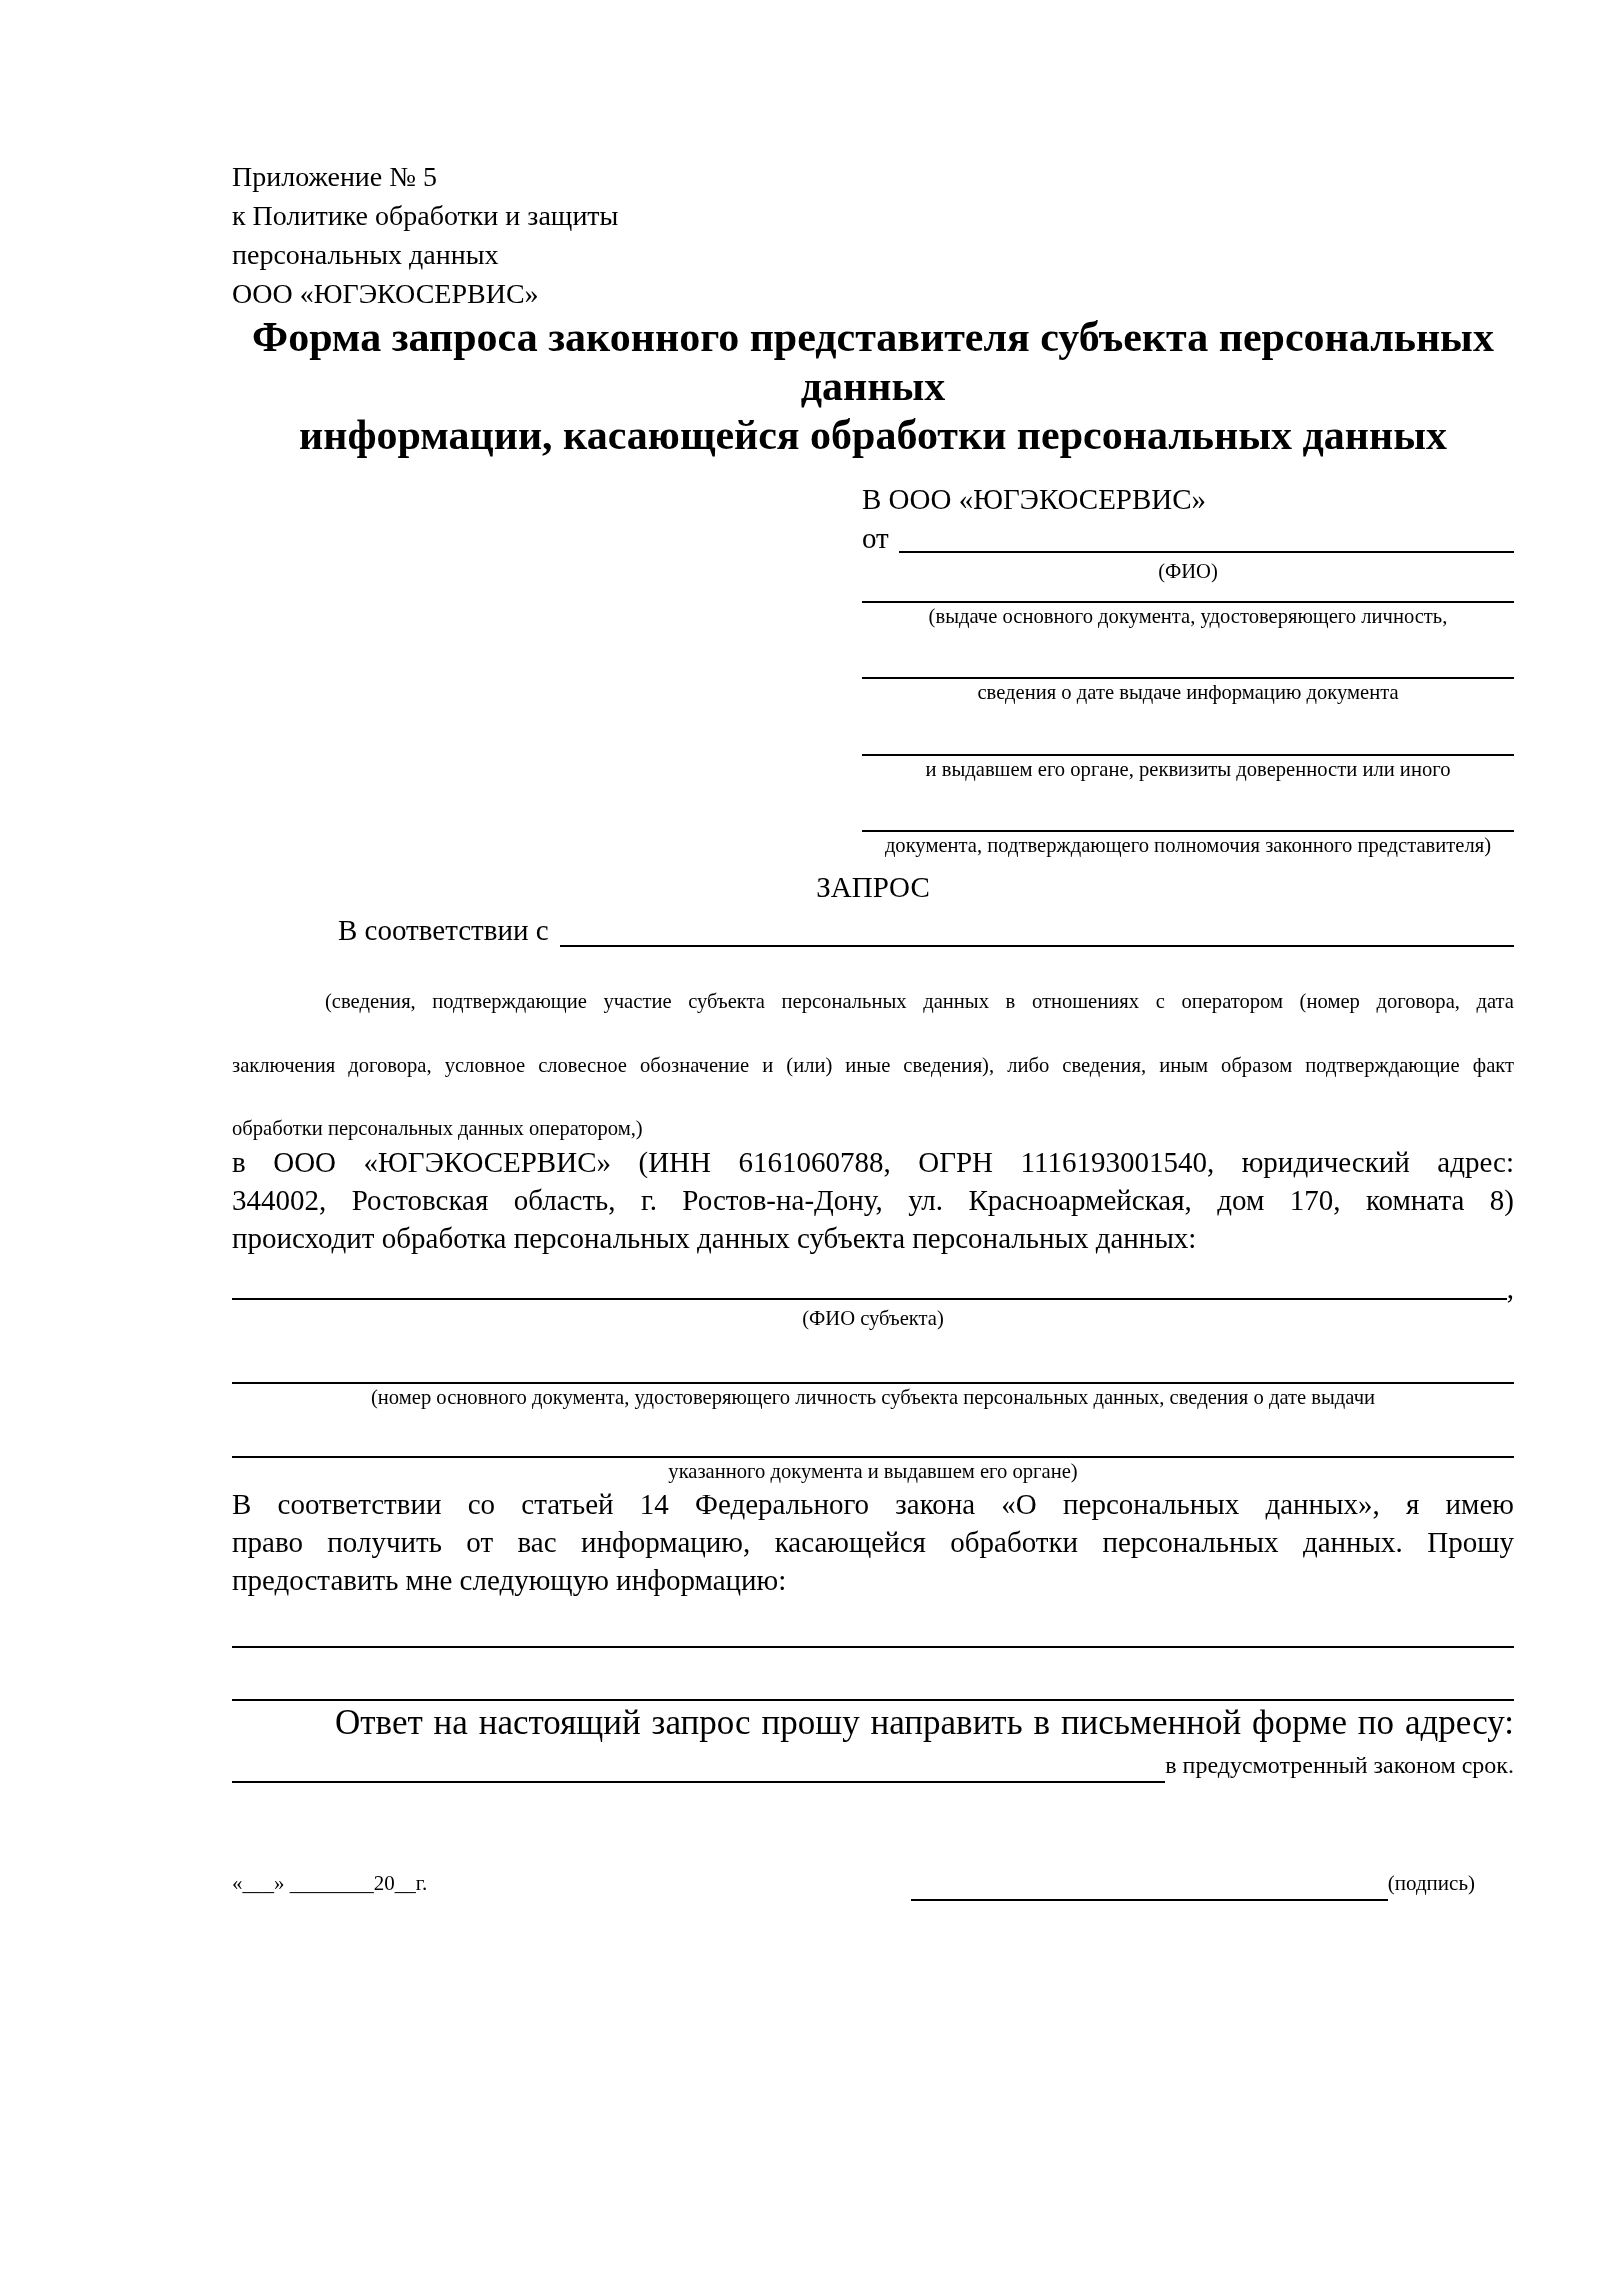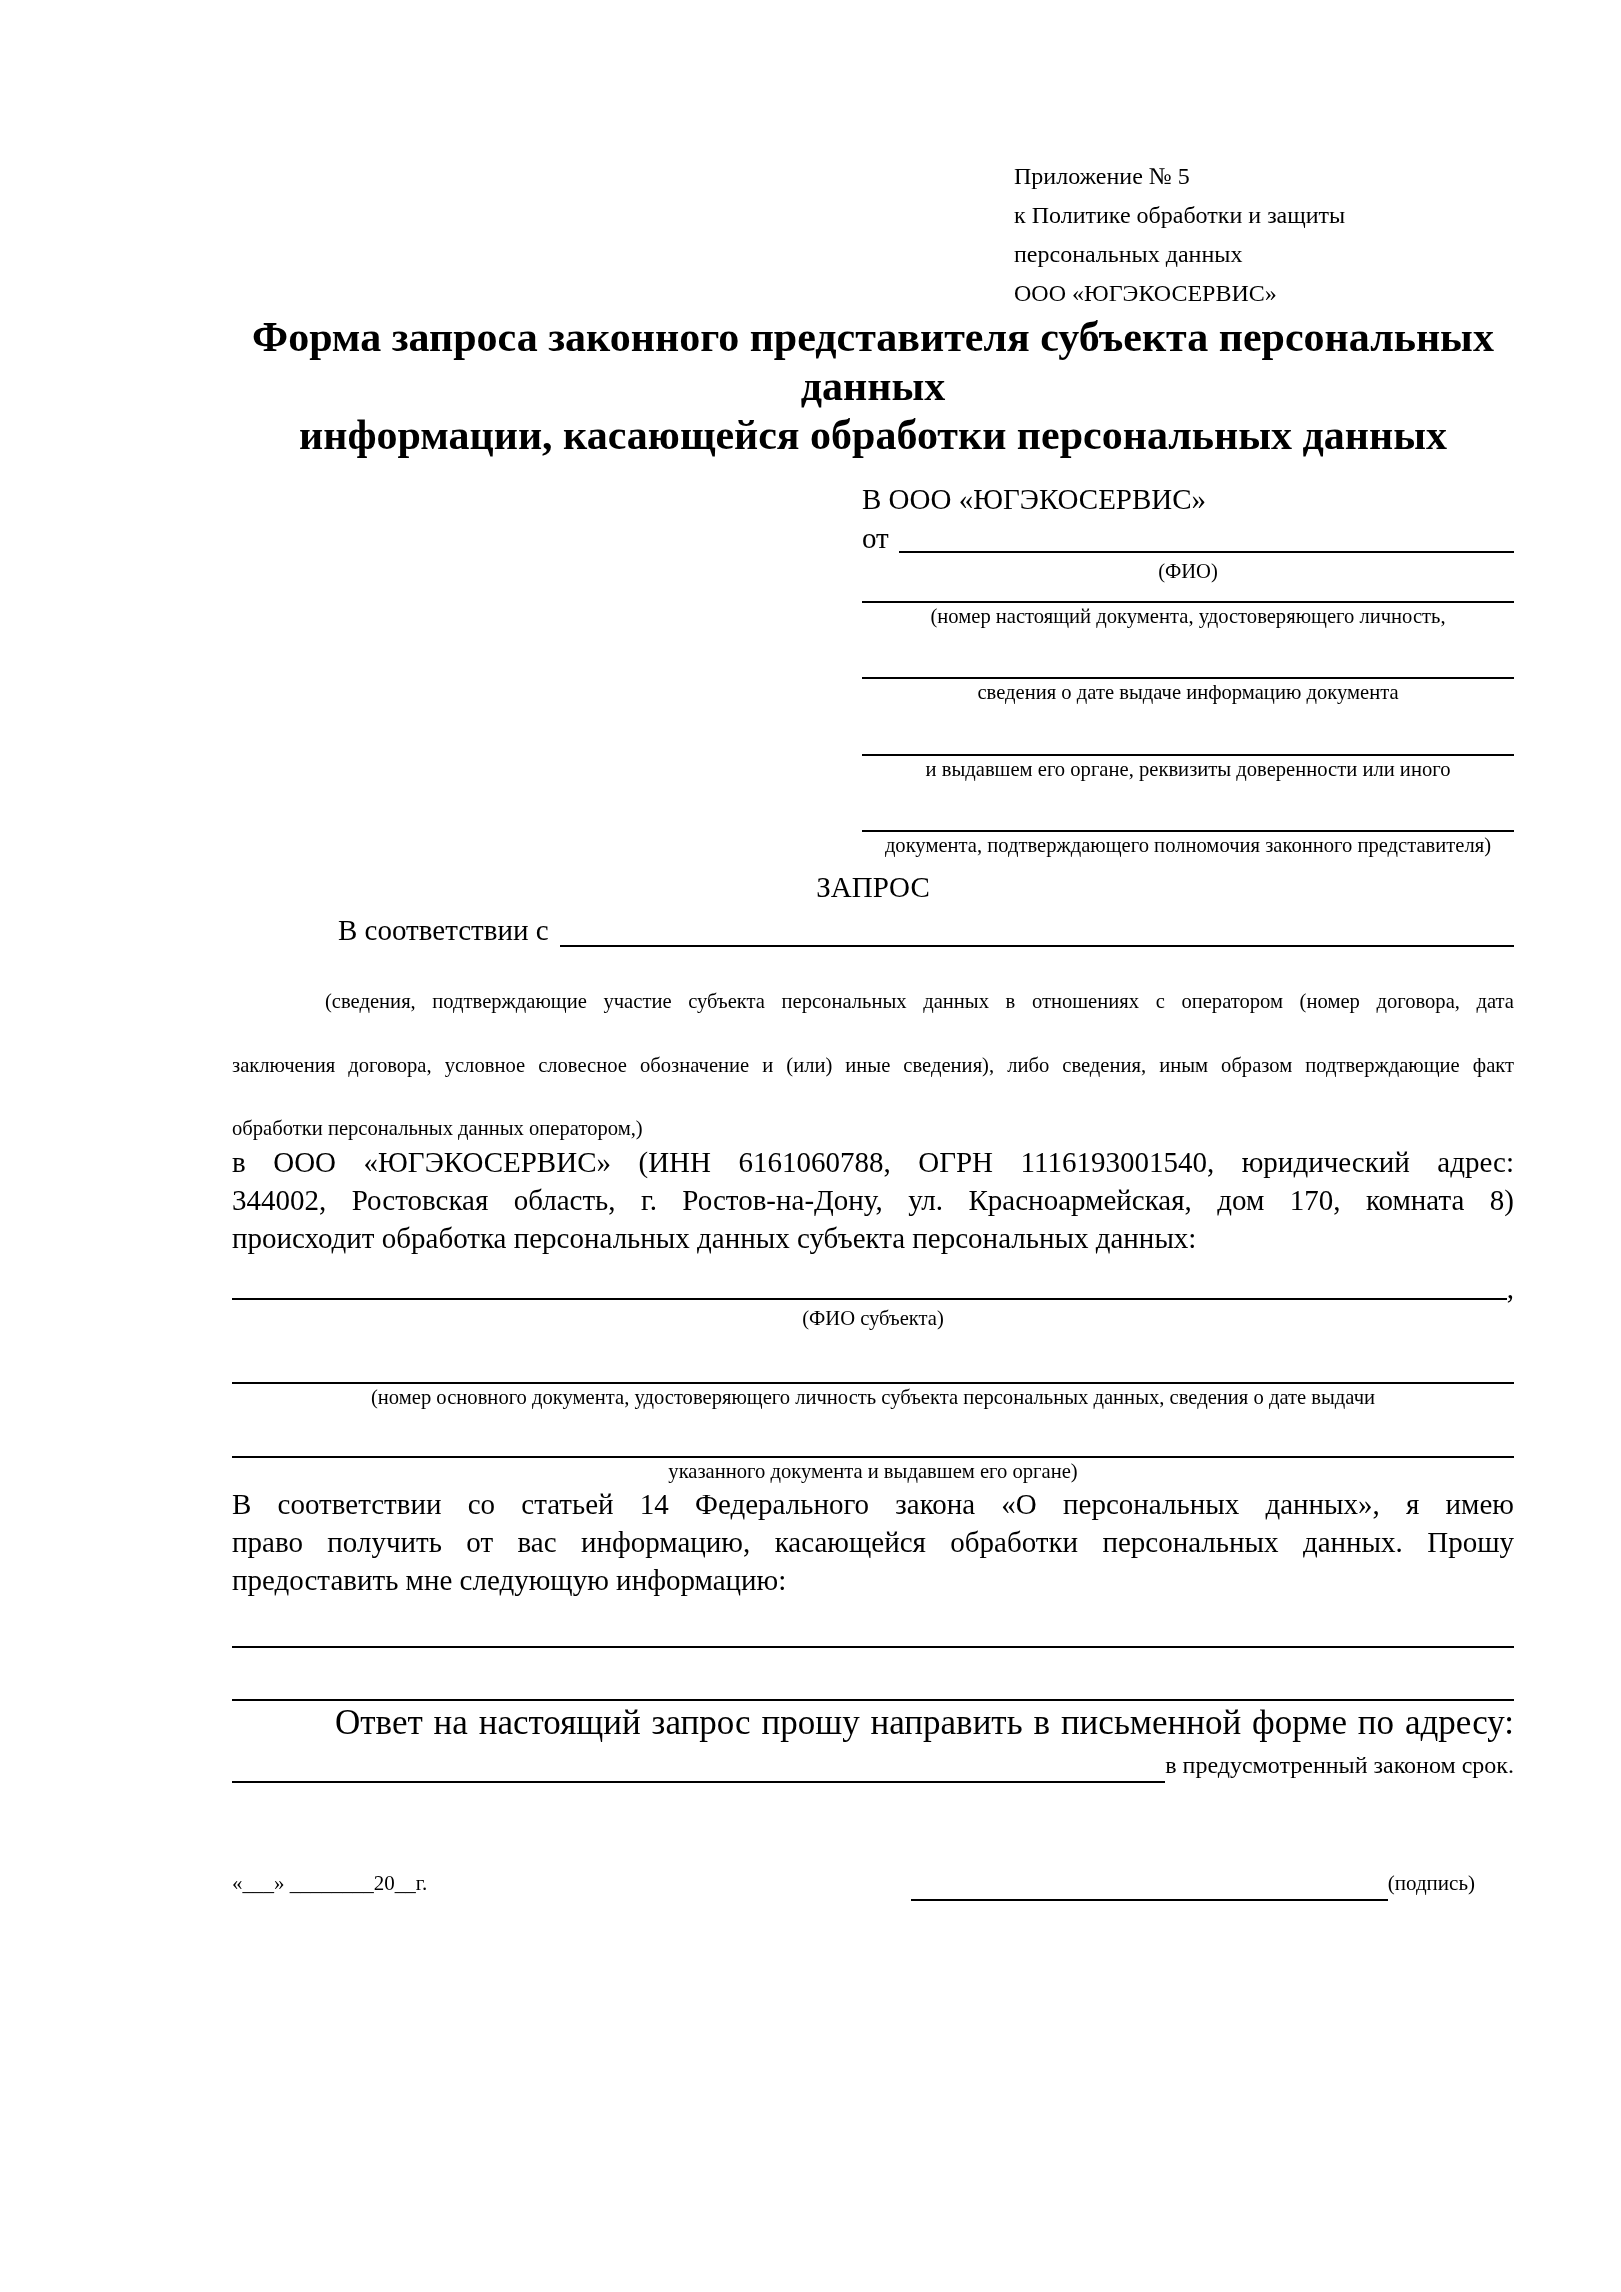--- a/index.html
+++ b/index.html
@@ -3,21 +3,21 @@
 <meta charset="utf-8">
 <style>
   html,body{margin:0;padding:0;background:#888;}
   .page{
     width:1621px;height:2293px;background:#ffffff;color:#000;
     font-family:"Liberation Serif","DejaVu Serif",serif;
     position:relative;box-sizing:border-box;
     padding:157px 107px 0 232px;overflow:hidden;
   }
   
-  .appendix{margin-left:782px;font-size:24px;line-height:39px;}
+  .appendix{font-size:28px;line-height:39px;}
   
   .doc-title{text-align:center;font-weight:bold;font-size:42px;line-height:49px;}
   
   .addr{margin-left:630px;margin-top:19.6px;font-size:29px;}
   .addr .to{line-height:39px;}
   .row{display:flex;}
   .ul{flex:1;border-bottom:2.9px solid #000;margin-bottom:4.9px;}
   .from-row{line-height:39px;}
   .from-row .ul{margin-left:9.8px;}
   .cap{font-size:20.6px;line-height:27.4px;text-align:center;}
@@ -59,21 +59,21 @@
   </div>
 
   <div class="addr">
     <div class="to">В ООО «ЮГЭКОСЕРВИС»</div>
     <div class="row from-row">
       <span>от</span>
       <span class="ul"></span>
     </div>
     <div class="cap">(ФИО)</div>
     <div class="fld h16"></div>
-    <div class="cap">(номер настоящий документа, удостоверяющего личность,</div>
+    <div class="cap">(выдаче основного документа, удостоверяющего личность,</div>
     <div class="fld h48"></div>
     <div class="cap">сведения о дате выдаче информацию документа</div>
     <div class="fld h48"></div>
     <div class="cap">и выдавшем его органе, реквизиты доверенности или иного</div>
     <div class="fld h48"></div>
     <div class="cap">документа, подтверждающего полномочия законного представителя)</div>
   </div>
 
   <div class="heading">ЗАПРОС</div>
 

